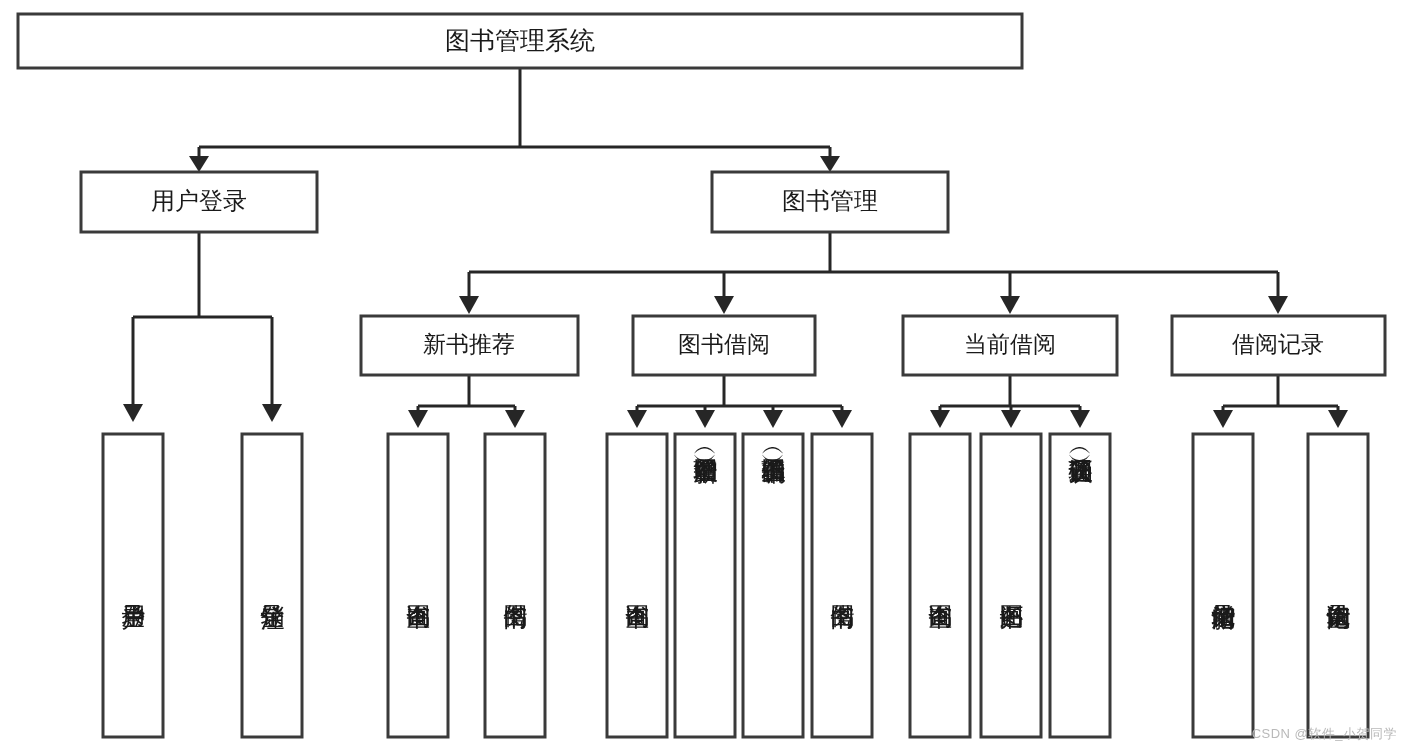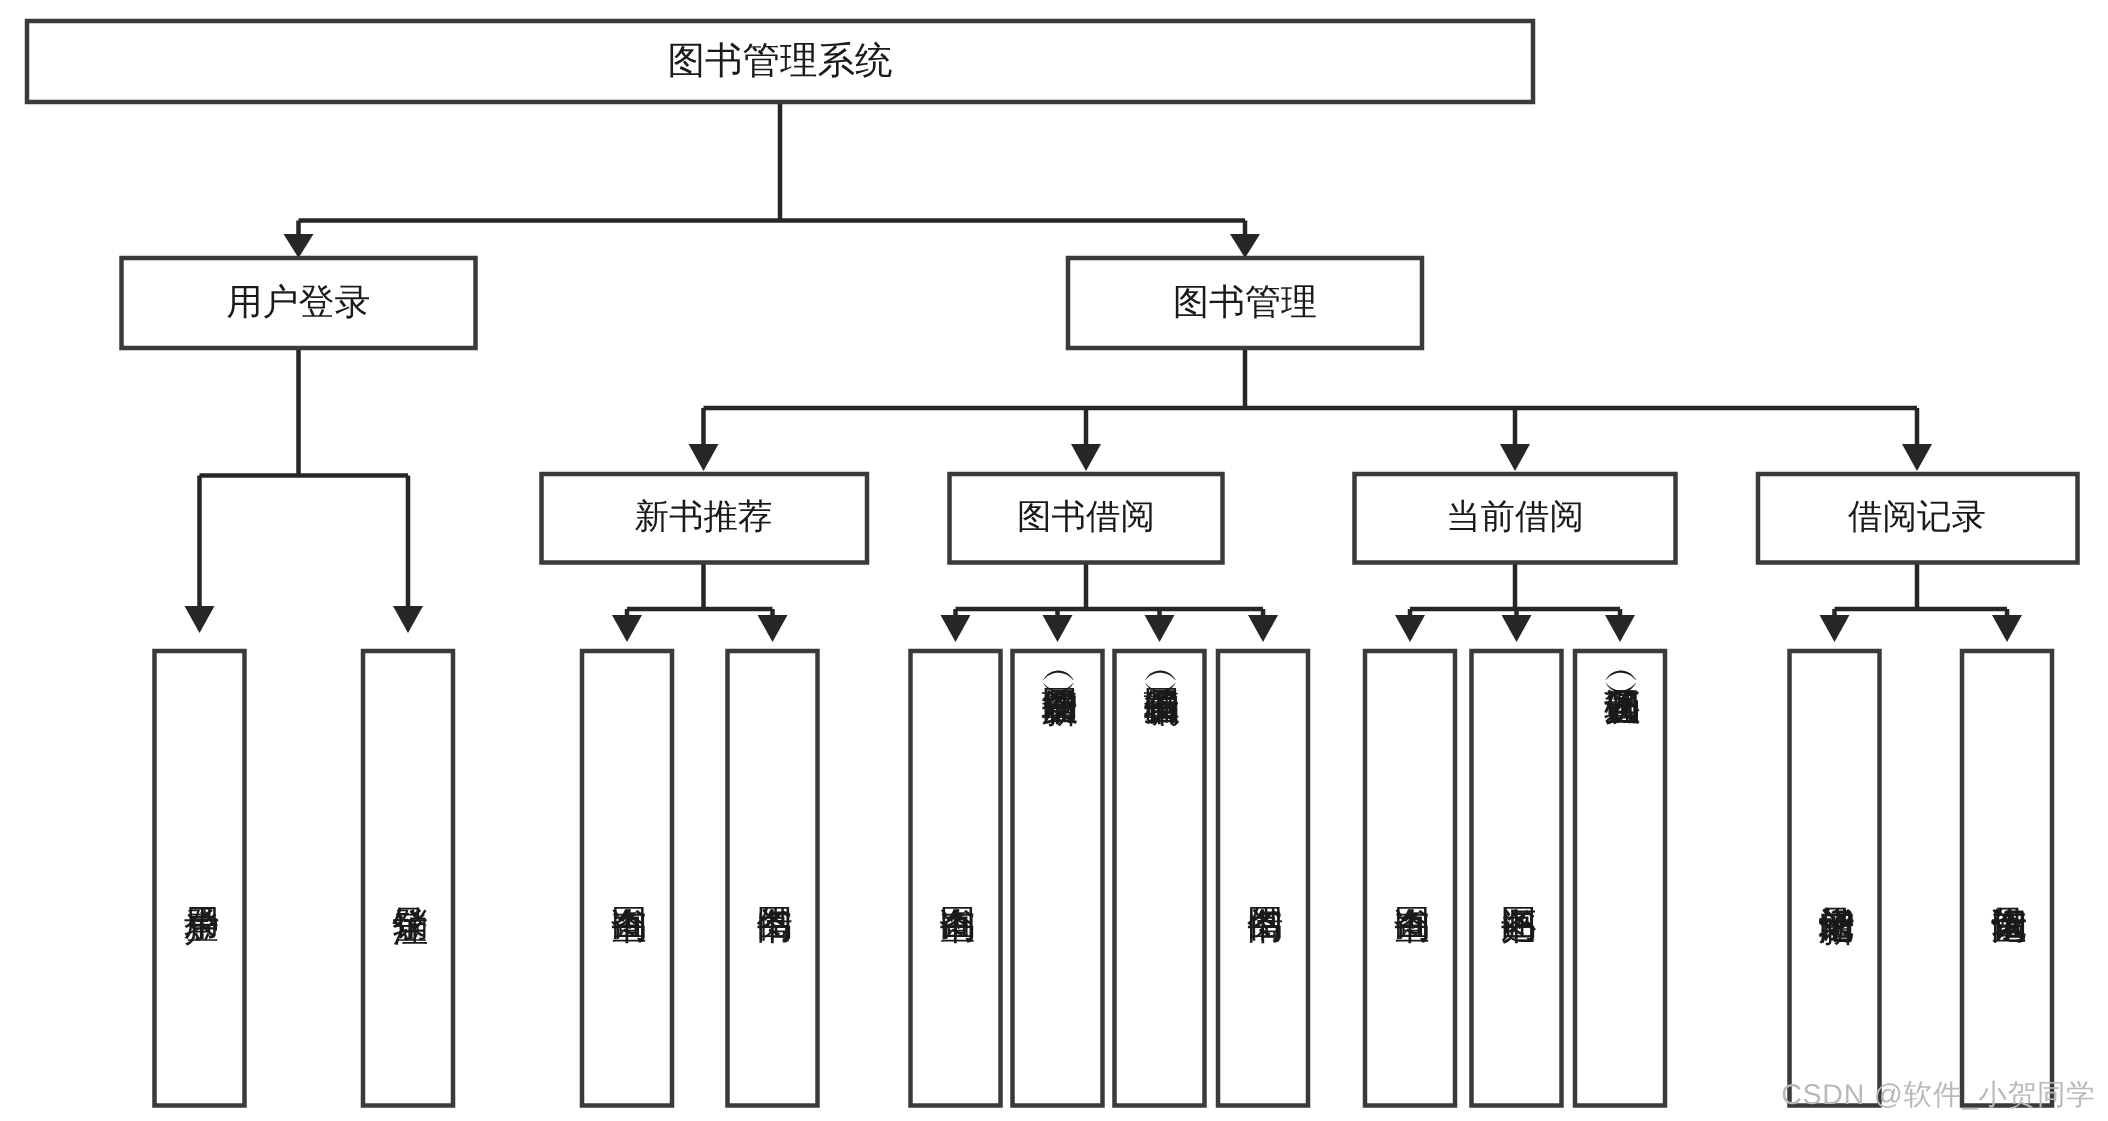--- a/index.html
+++ b/index.html
@@ -37,21 +37,21 @@
     stroke: #262626;
     stroke-width: 3;
     fill: none;
   }
   .arrowhead { fill: #262626; }
   .watermark {
     position: absolute;
     right: 8px;
     bottom: 4px;
     font-family: "Liberation Sans", "DejaVu Sans", sans-serif;
-    font-size: 19px;
+    font-size: 13px;
     color: #b9b9b9;
     letter-spacing: 0.5px;
     white-space: nowrap;
     pointer-events: none;
   }
 </style>
 </head>
 <body>
 
 <svg id="diagram" viewBox="0 0 1405 747" xmlns="http://www.w3.org/2000/svg">

